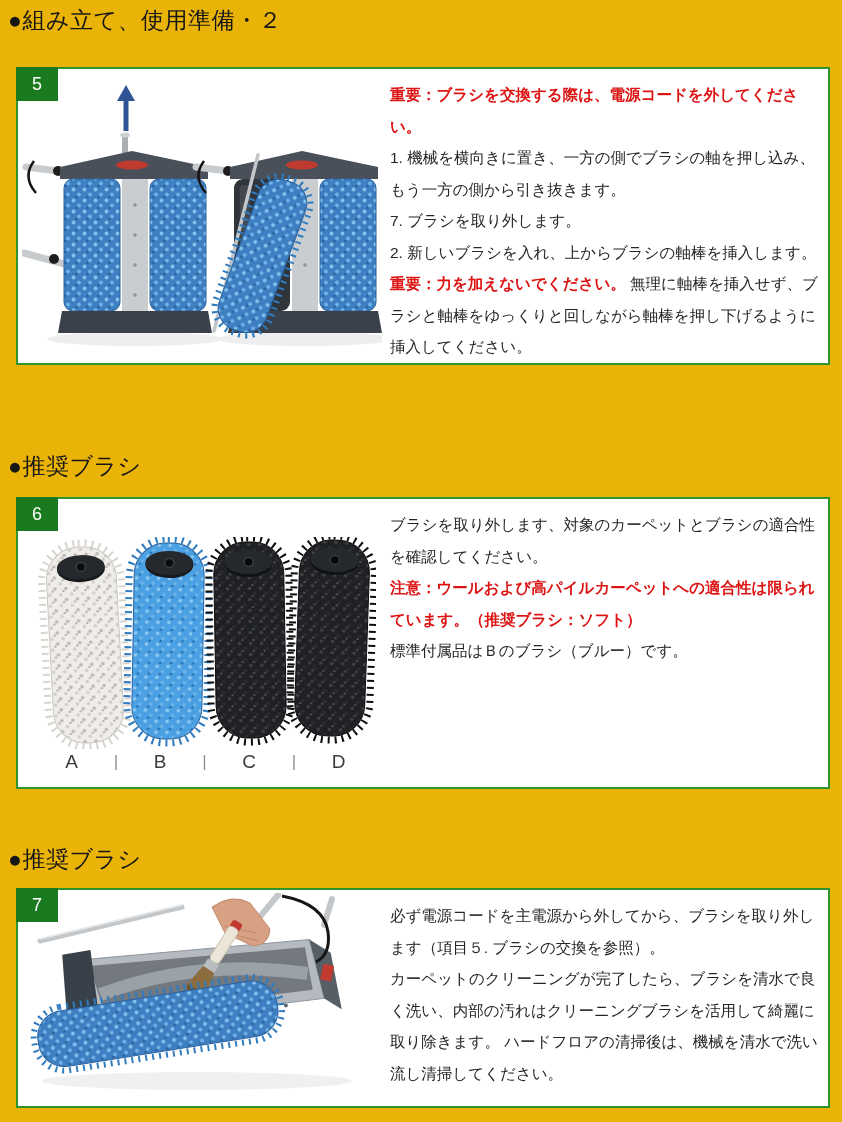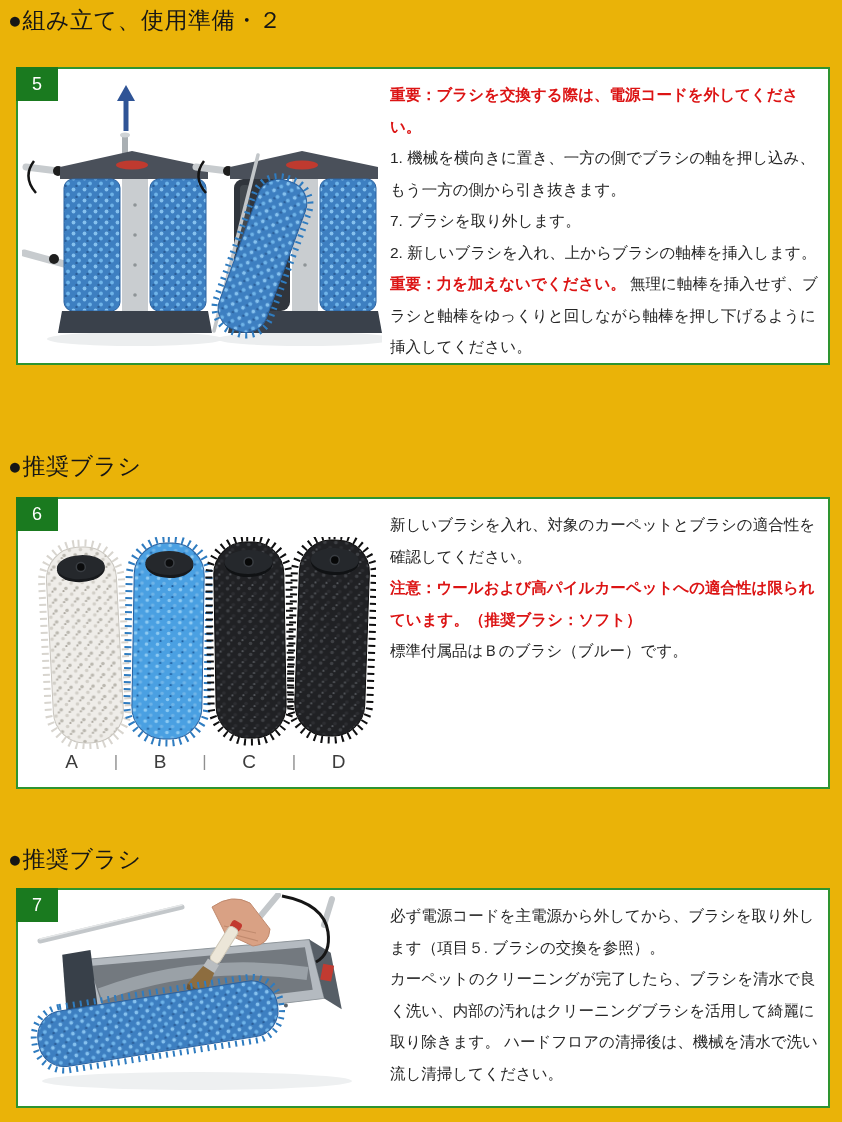--- a/index.html
+++ b/index.html
@@ -189,21 +189,21 @@
       <span>A</span>
       <span class="sep">|</span>
       <span>B</span>
       <span class="sep">|</span>
       <span>C</span>
       <span class="sep">|</span>
       <span>D</span>
     </div>
 
     <div class="panel-text">
-      <p><span>新しいブラシを入れ、対象のカーペットとブラシの適合性を確認してください。</span></p>
+      <p><span>ブラシを取り外します、対象のカーペットとブラシの適合性を確認してください。</span></p>
       <p><span class="alert">注意：ウールおよび高パイルカーペットへの適合性は限られています。（推奨ブラシ：ソフト）</span></p>
       <p><span>標準付属品はＢのブラシ（ブルー）です。</span></p>
     </div>
   </section>
 
   <h2 class="heading" id="hd3">●推奨ブラシ</h2>
 
   <section class="panel" id="panel7">
     <div class="badge">7</div>
 

